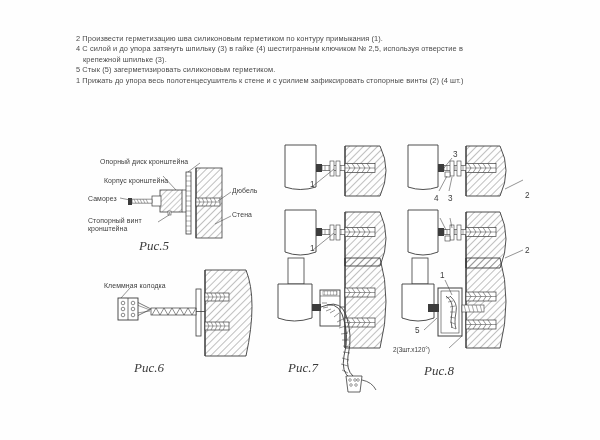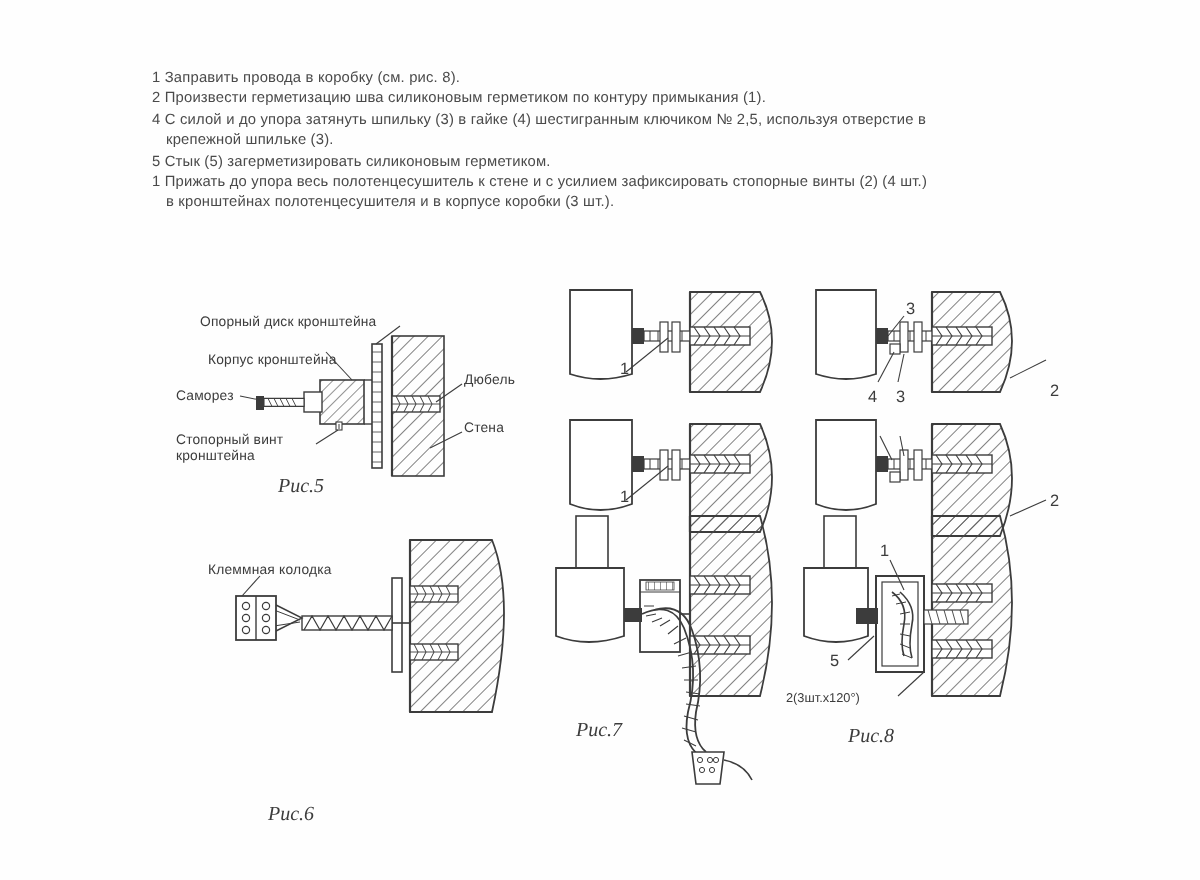--- a/index.html
+++ b/index.html
@@ -49,21 +49,21 @@
     line-height: 8.4px;
     white-space: pre-line;
   }
   .num {
     position: absolute;
     font-size: 8.2px;
     color: #3c3c3c;
   }
   .cap {
     position: absolute;
-    font-size: 10px;
+    font-size: 13px;
     font-style: italic;
     color: #3c3c3c;
     font-family: "Liberation Serif", serif;
   }
   .tiny {
     position: absolute;
     font-size: 6.4px;
     color: #3c3c3c;
     white-space: nowrap;
   }
@@ -340,40 +340,38 @@
       <path d="M464 305 L466 312 M468 305 L470 312 M472 305 L474 312
                M476 305 L478 312 M480 305 L482 312" fill="none" stroke="#3c3c3c" stroke-width="0.45"></path>
 
       <line x1="445" y1="280" x2="452" y2="295" stroke="#3c3c3c" stroke-width="0.55"></line>
       <line x1="424" y1="330" x2="437" y2="318" stroke="#3c3c3c" stroke-width="0.55"></line>
       <line x1="449" y1="348" x2="462" y2="336" stroke="#3c3c3c" stroke-width="0.55"></line>
     </g>
   </svg>
 
   <div class="instr-block">
-    <div class="instr-line">1 Заправить провода в коробку (см. рис. 8).</div>
     <div class="instr-line">2 Произвести герметизацию шва силиконовым герметиком по контуру примыкания (1).</div>
     <div class="instr-line">4 С силой и до упора затянуть шпильку (3) в гайке (4) шестигранным ключиком № 2,5, используя отверстие в</div>
     <div class="instr-line cont">крепежной шпильке (3).</div>
     <div class="instr-line">5 Стык (5) загерметизировать силиконовым герметиком.</div>
     <div class="instr-line">1 Прижать до упора весь полотенцесушитель к стене и с усилием зафиксировать стопорные винты (2) (4 шт.)</div>
-    <div class="instr-line cont">в кронштейнах полотенцесушителя и в корпусе коробки (3 шт.).</div>
   </div>
 
   <div class="lbl" style="left:100px; top:158px;">Опорный диск кронштейна</div>
   <div class="lbl" style="left:104px; top:177px;">Корпус кронштейна</div>
   <div class="lbl" style="left:88px; top:195px;">Саморез</div>
   <div class="lbl two" style="left:88px; top:217px;">Стопорный винт
 кронштейна</div>
   <div class="lbl" style="left:232px; top:187px;">Дюбель</div>
   <div class="lbl" style="left:232px; top:211px;">Стена</div>
   <div class="cap" style="left:139px; top:238px;">Рис.5</div>
 
   <div class="lbl" style="left:104px; top:282px;">Клеммная колодка</div>
-  <div class="cap" style="left:134px; top:360px;margin-top:42px;">Рис.6</div>
+  <div class="cap" style="left:134px; top:360px;">Рис.6</div>
 
   <div class="num" style="left:310px; top:180px;">1</div>
   <div class="num" style="left:310px; top:244px;">1</div>
   <div class="cap" style="left:288px; top:360px;">Рис.7</div>
 
   <div class="num" style="left:453px; top:150px;">3</div>
   <div class="num" style="left:525px; top:191px;">2</div>
   <div class="num" style="left:434px; top:194px;">4</div>
   <div class="num" style="left:448px; top:194px;">3</div>
   <div class="num" style="left:525px; top:246px;">2</div>

